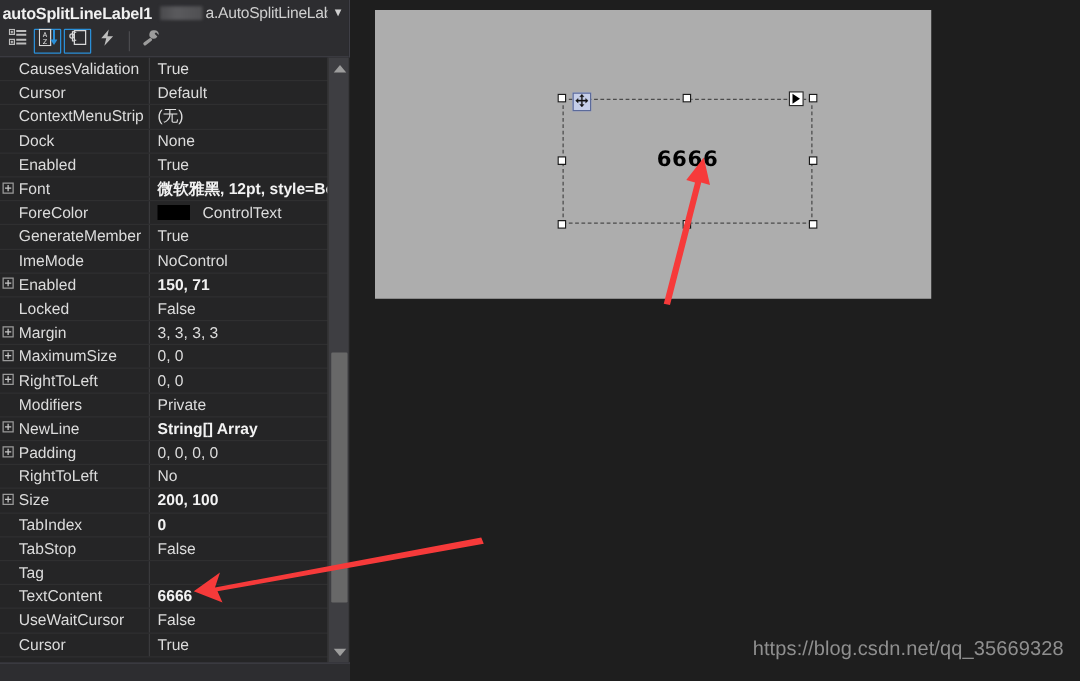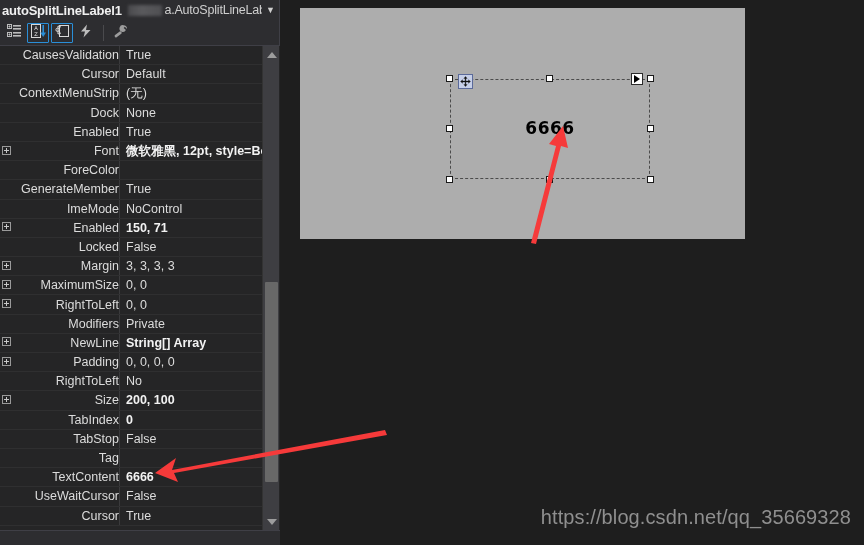--- a/index.html
+++ b/index.html
@@ -23,21 +23,20 @@
 
   
   .props-panel {
     position: absolute;
     left: 0; top: 0;
     width: 280px;
     height: 545px;
     background: #252526;
     border-right: 1px solid #3f3f46;
     box-sizing: border-box;
-    text-align: right;
   }
   .props-header {
     height: 20px;
     background: #2d2d30;
     display: flex;
     align-items: center;
     padding: 0 4px 0 2px;
     box-sizing: border-box;
     overflow: hidden;
     white-space: nowrap;
@@ -294,21 +293,21 @@
     width: 864px; height: 545px;
     pointer-events: none;
   }
 
   
   .watermark {
     position: absolute;
     right: 13px;
     bottom: 16px;
     color: #8f8f8f;
-    font-size: 20px;
+    font-size: 16px;
     font-family: "Liberation Sans", sans-serif;
     letter-spacing: 0.1px;
   }
 </style>
 </head>
 <body>
 
 <div id="root">
 
   <div class="props-panel">
@@ -415,20 +414,24 @@
           <div class="prow">
             <div class="pexp"><span class="box"></span></div>
             <div class="pname">Font</div>
             <div class="pdiv"></div>
             <div class="pval bold">微软雅黑, 12pt, style=Bo</div>
           </div>
           <div class="prow">
             <div class="pexp"></div>
             <div class="pname">ForeColor</div>
             <div class="pdiv"></div>
+            <div class="pval">
+              <span class="swatch" style="background: rgb(0, 0, 0);"></span>
+              <span>ControlText</span>
+            </div>
           </div>
           <div class="prow">
             <div class="pexp"></div>
             <div class="pname">GenerateMember</div>
             <div class="pdiv"></div>
             <div class="pval">True</div>
           </div>
           <div class="prow">
             <div class="pexp"></div>
             <div class="pname">ImeMode</div>

